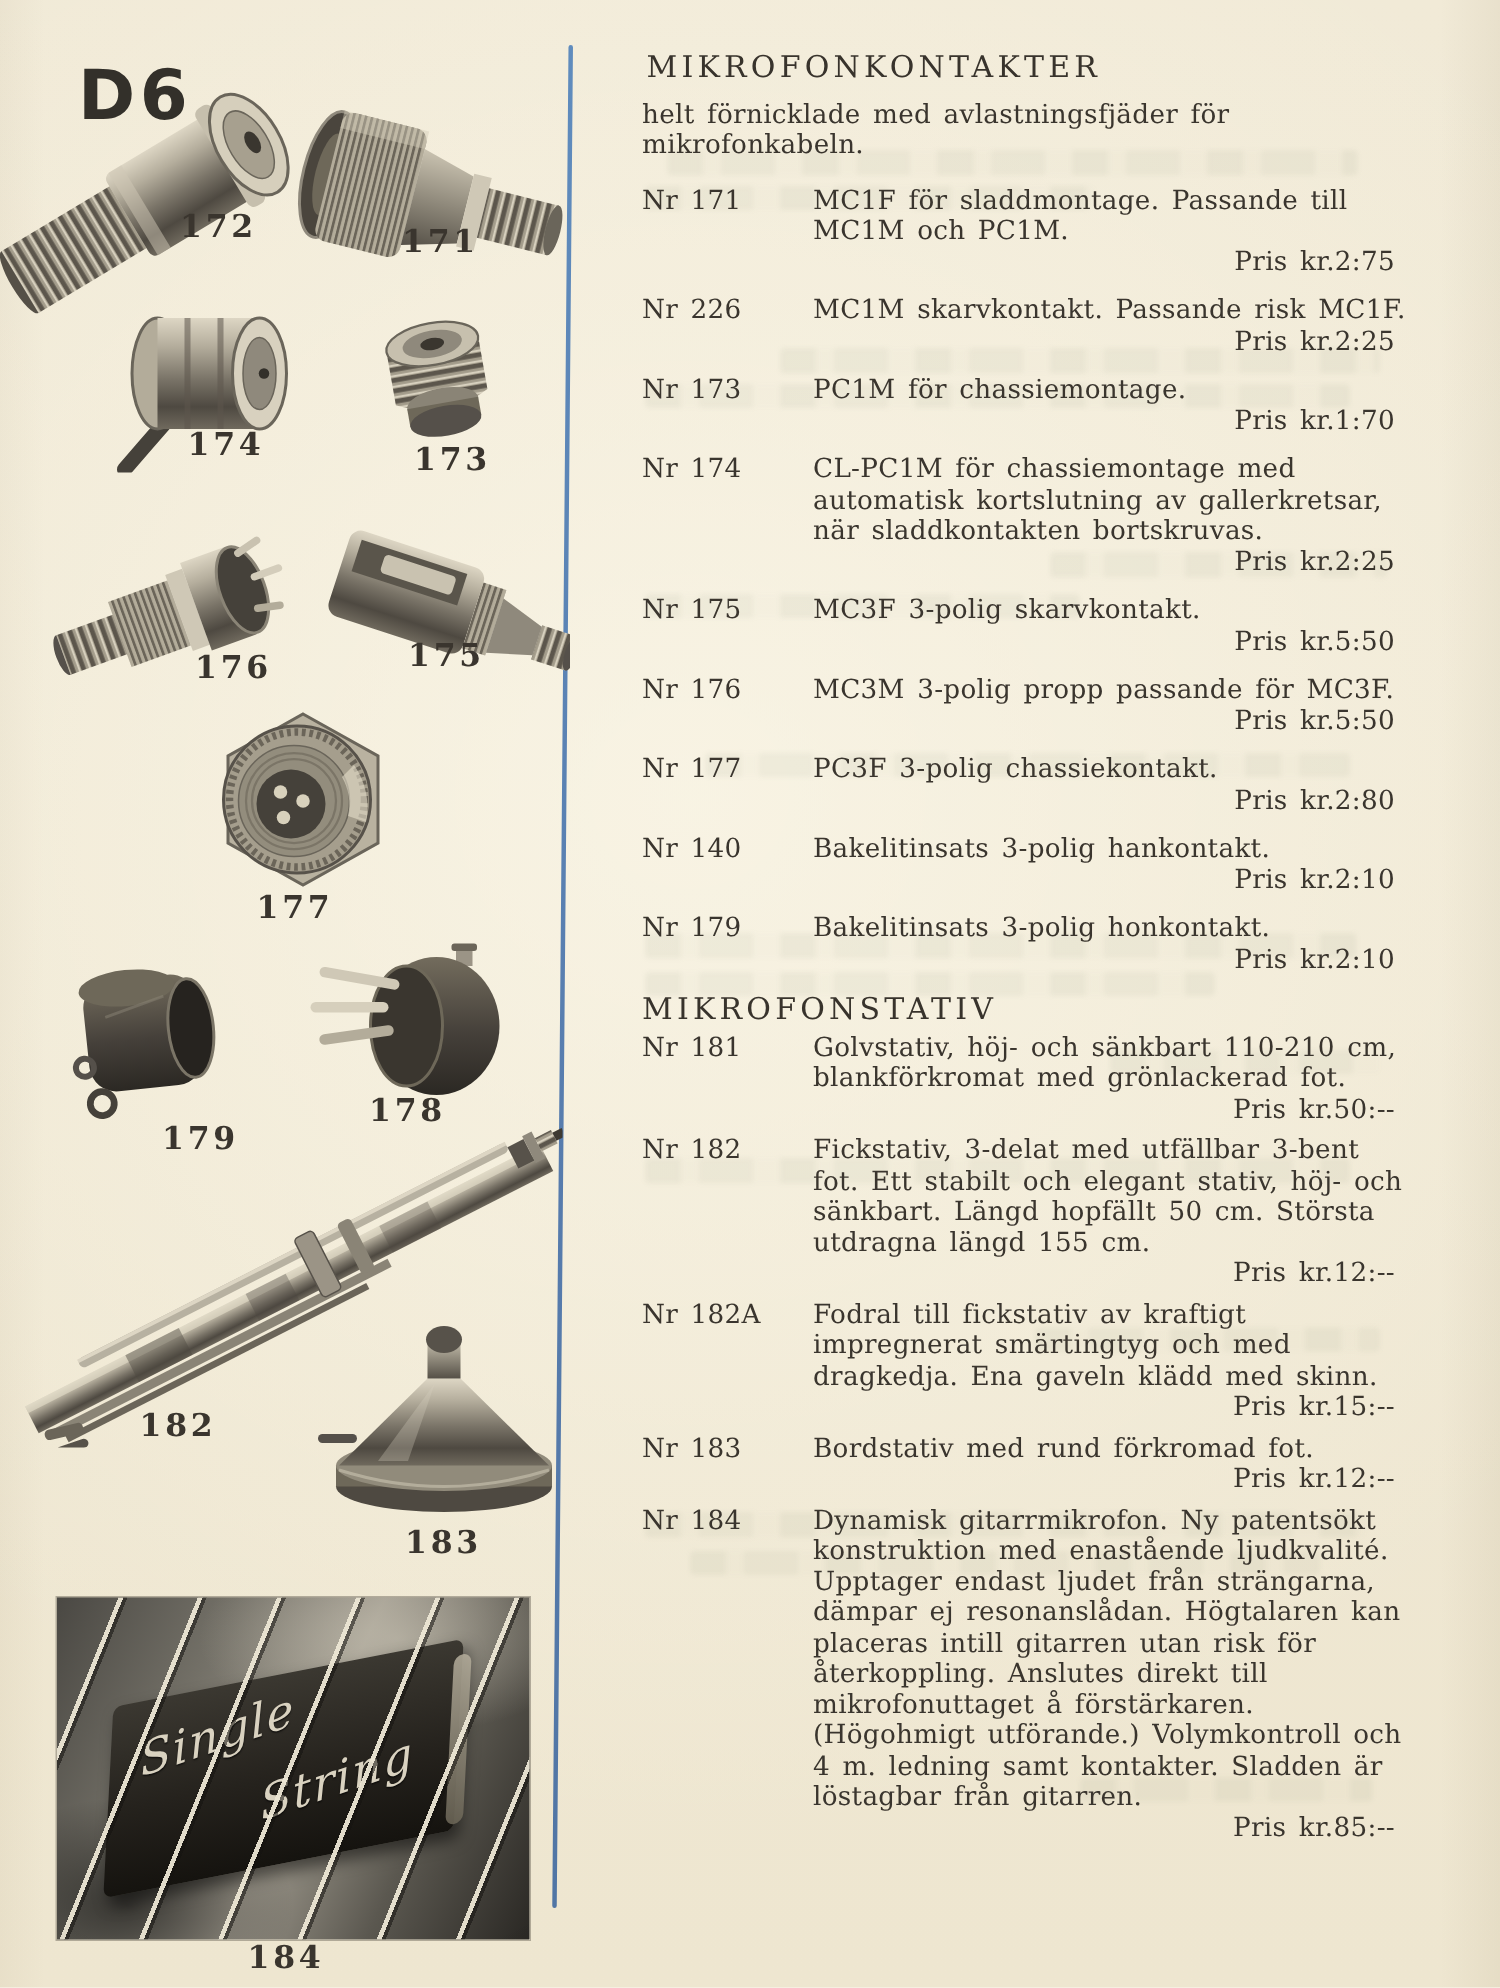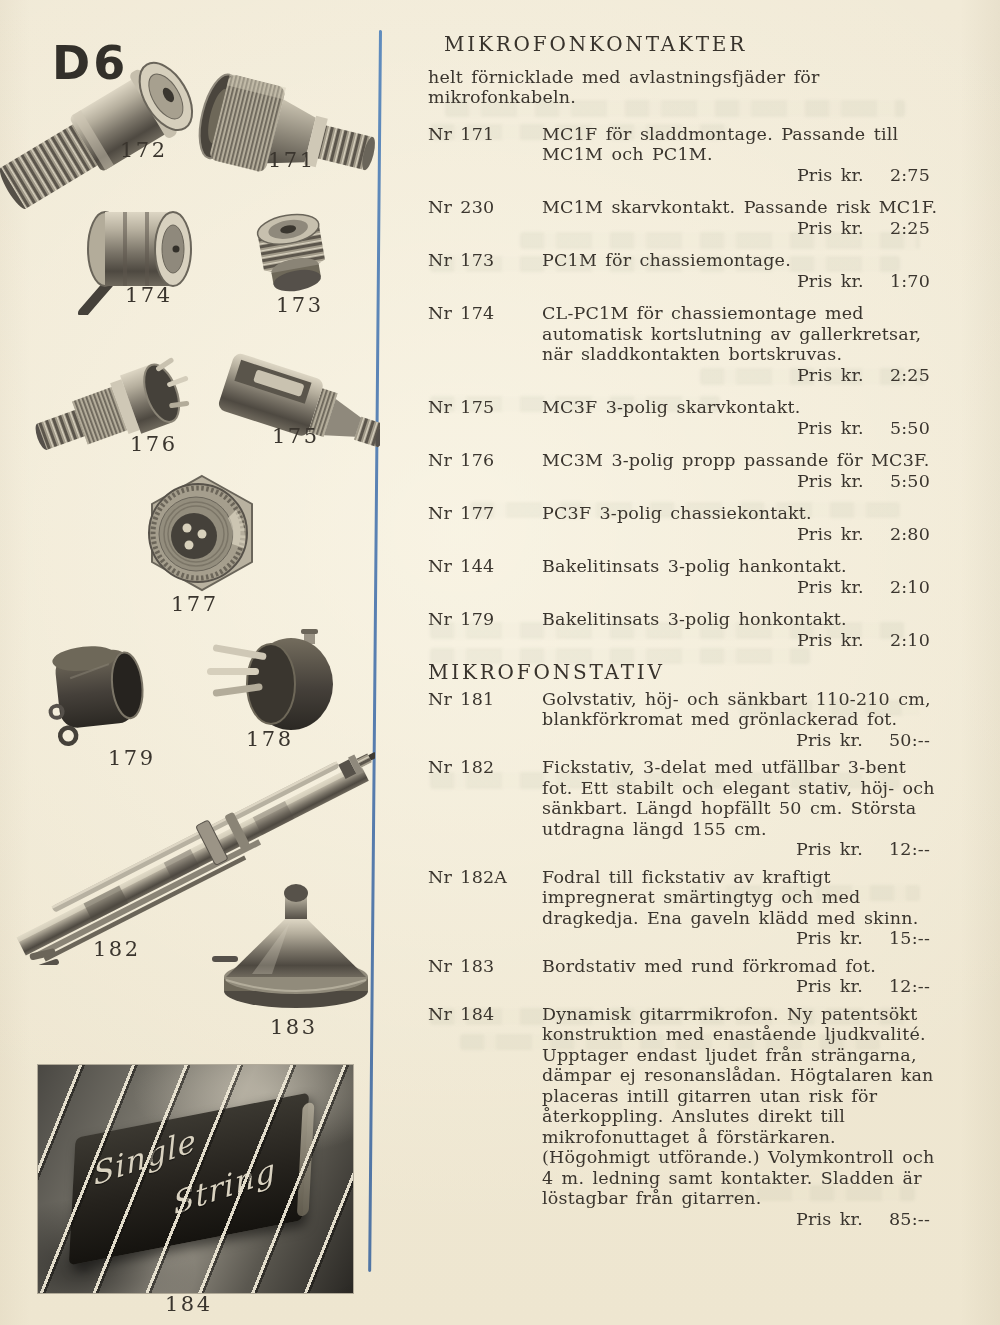--- a/index.html
+++ b/index.html
@@ -15,39 +15,39 @@
   }
   
   .divider{
     position:absolute; left:379px; top:30px; width:2.6px; height:1242px;
     background:linear-gradient(180deg,#4f81ba,#456fa8 60%,#3f69a0);
     transform:rotate(.5deg); transform-origin:top center; border-radius:2px; opacity:.9;
   }
   
   .rightcol{position:absolute; left:428px; top:34px; width:512px; font-size:17.5px; line-height:20.5px;
     letter-spacing:.2px; word-spacing:2.5px;}
-  .sect-heading{font-size:20px; letter-spacing:2.8px; margin:0 0 12px 16px; font-weight:normal; color:#38332c;}
+  .sect-heading{font-size:20px; letter-spacing:2.8px; margin:0 0 12px 3px; font-weight:normal; color:#38332c;}
   .intro{margin:0 0 16px 0; width:430px;}
   .entry{display:grid; grid-template-columns:100px 1fr; column-gap:2px;gap:14px;}
   .sec-connectors .entry{margin:0 0 12px 0;}
   .sec-stands .entry{margin:0 0 7px 0;}
   .nr{white-space:nowrap;}
   .desc{display:block;}
   .price-line{display:block; text-align:right; padding-right:10px;}
-  .amt{display:inline-block; margin-left:26px;}
+  .amt{display:inline-block; }
   .sec-stands .sect-heading{margin:4px 0 6px 0;}
   
   .page-code{
     position:absolute; left:52px; top:40px;
     font-family:"DejaVu Sans","Liberation Sans",sans-serif;
     font-weight:bold; font-size:46px; letter-spacing:3px; color:#33302a; line-height:1;
   }
   .fig{position:absolute;}
   .fig svg{display:block;}
-  .figlabel{position:absolute; font-size:21px; letter-spacing:2.5px; color:#3a352e;}
+  .figlabel{position:absolute; font-size:21px; letter-spacing:2.5px; color:#3a352e;font-weight:bold;}
   
   .photo{
     position:absolute; left:38px; top:1065px; width:315px; height:228px; overflow:hidden;
     background:
       radial-gradient(ellipse 60% 40% at 72% 12%, rgba(210,204,188,.55), rgba(0,0,0,0) 70%),
       radial-gradient(ellipse 50% 45% at 15% 90%, rgba(0,0,0,.55), rgba(0,0,0,0) 70%),
       linear-gradient(115deg,#4a4843 0%, #737067 28%, #9b968a 52%, #5b5850 74%, #2a2824 100%);
     box-shadow:0 0 0 1px rgba(60,55,45,.35);
   }
   .pickup{
@@ -344,21 +344,21 @@
 
       <div class="entry">
         <span class="nr">Nr 171</span>
         <span>
           <span class="desc">MC1F för sladdmontage. Passande till MC1M och PC1M.</span>
           <span class="price-line"><span>Pris kr.</span><span class="amt">2:75</span></span>
         </span>
       </div>
 
       <div class="entry">
-        <span class="nr">Nr 230</span>
+        <span class="nr">Nr 226</span>
         <span>
           <span class="desc">MC1M skarvkontakt. Passande risk MC1F.</span>
           <span class="price-line"><span>Pris kr.</span><span class="amt">2:25</span></span>
         </span>
       </div>
 
       <div class="entry">
         <span class="nr">Nr 173</span>
         <span>
           <span class="desc">PC1M för chassiemontage.</span>
@@ -392,21 +392,21 @@
 
       <div class="entry">
         <span class="nr">Nr 177</span>
         <span>
           <span class="desc">PC3F 3-polig chassiekontakt.</span>
           <span class="price-line"><span>Pris kr.</span><span class="amt">2:80</span></span>
         </span>
       </div>
 
       <div class="entry">
-        <span class="nr">Nr 144</span>
+        <span class="nr">Nr 140</span>
         <span>
           <span class="desc">Bakelitinsats 3-polig hankontakt.</span>
           <span class="price-line"><span>Pris kr.</span><span class="amt">2:10</span></span>
         </span>
       </div>
 
       <div class="entry">
         <span class="nr">Nr 179</span>
         <span>
           <span class="desc">Bakelitinsats 3-polig honkontakt.</span>

